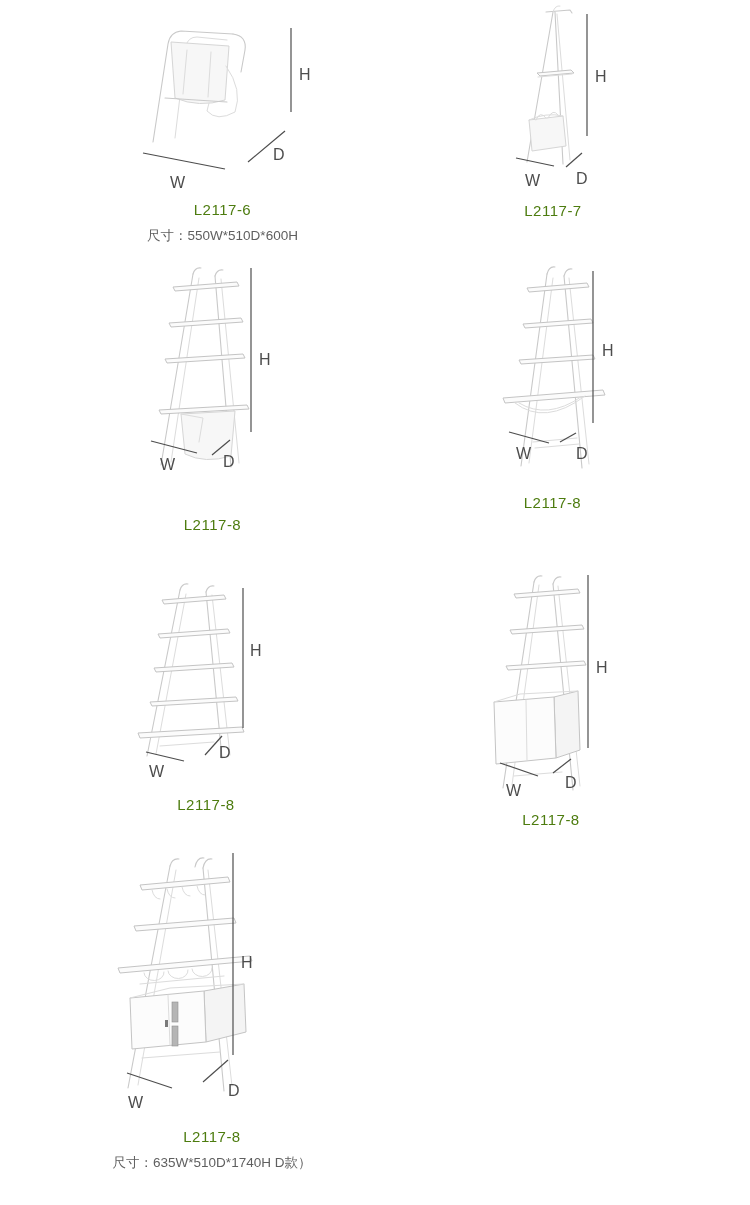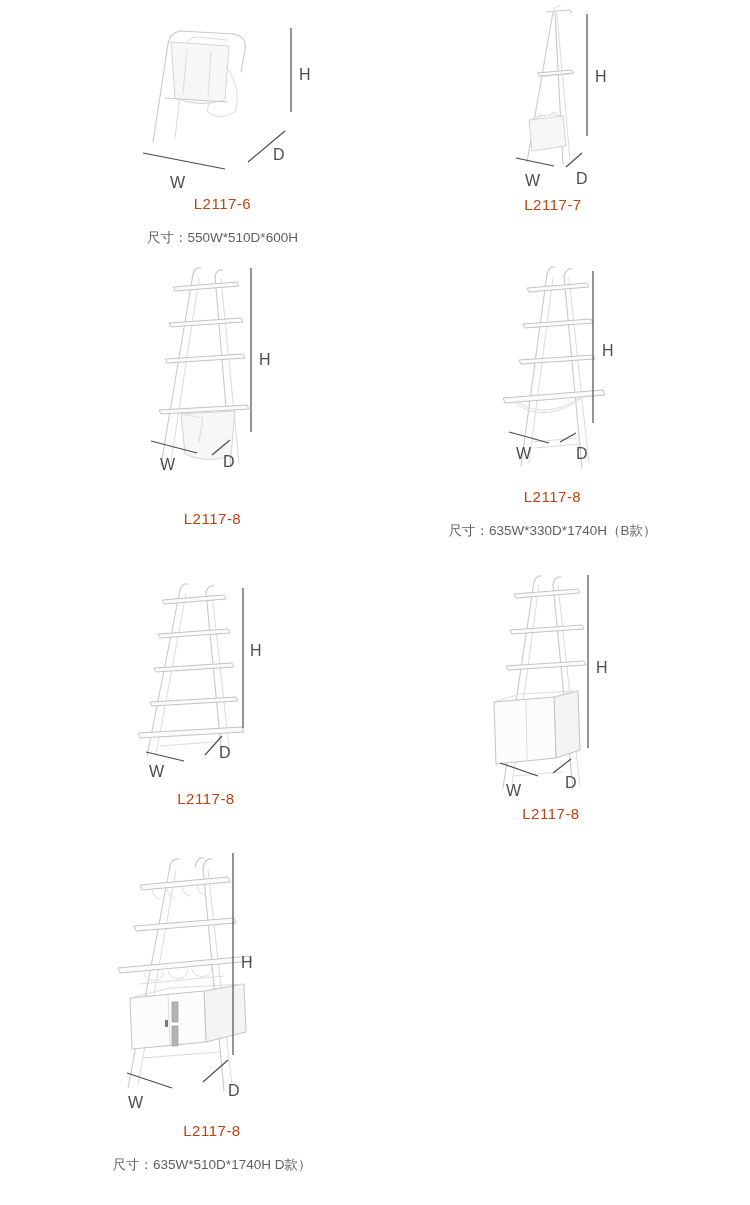--- a/index.html
+++ b/index.html
@@ -2,22 +2,22 @@
 <html><head>
 <meta charset="utf-8">
 <style>
   html,body{margin:0;padding:0;}
   body{
     width:750px;height:1205px;position:relative;background:#ffffff;
     font-family:"Liberation Sans","DejaVu Sans",sans-serif;overflow:hidden;
   }
   .card{position:absolute;text-align:center;}
   .card svg{display:block;}
-  .model{font-size:15px;color:#c2410c;letter-spacing:.5px;}
-  .spec{font-size:13.5px;color:#5f5f5f;margin-top:17px;white-space:nowrap;}
+  .model{font-size:15px;color:#4d7c0f;letter-spacing:.5px;margin-top:6px;}
+  .spec{font-size:13.5px;color:#5f5f5f;margin-top:9px;white-space:nowrap;}
   .sk{stroke:#c9c9c9;fill:none;stroke-width:1.1;stroke-linecap:round;stroke-linejoin:round;}
   .skl{stroke:#dcdcdc;fill:none;stroke-width:1;stroke-linecap:round;}
   .plank{fill:#fbfbfb;stroke:#c4c4c4;stroke-width:1;}
   .fab{fill:#f7f7f7;stroke:#d6d6d6;stroke-width:1;}
   .boxf{fill:#fcfcfc;stroke:#c4c4c4;stroke-width:1;}
   .boxs{fill:#f4f4f4;stroke:#c4c4c4;stroke-width:1;}
   .dim{stroke:#4d4d4d;stroke-width:1.2;fill:none;}
   .dimt{fill:#4d4d4d;font-size:16px;font-family:"Liberation Sans",sans-serif;}
 </style>
 </head>
@@ -100,21 +100,20 @@
     <path class="skl" d="M70,145 Q100,168 140,138 M74,145 Q102,162 136,139"></path>
     <path class="skl" d="M88,184 L132,180 M90,190 L134,186"></path>
     <line class="dim" x1="148" y1="13" x2="148" y2="165"></line>
     <text class="dimt" x="157" y="98">H</text>
     <path class="dim" d="M64,174 L104,185"></path>
     <text class="dimt" x="71" y="201">W</text>
     <path class="dim" d="M115,184 L131,175"></path>
     <text class="dimt" x="131" y="201">D</text>
   </svg>
   <div class="model">L2117-8</div>
-  <div class="spec">尺寸：635W*330D*1740H（B款）</div>
 </div>
 
 <div class="card" style="left:100px;top:578px;width:212px;">
   <svg width="212" height="212" viewBox="0 0 212 212">
     <path class="sk" d="M47,178 L80,12"></path>
     <path class="sk" d="M122,180 L106,14"></path>
     <path class="skl" d="M56,176 L86,16 M130,177 L112,17"></path>
     <path class="sk" d="M80,12 Q82,5 88,6 M106,14 Q108,7 114,8"></path>
     <path class="plank" d="M62,22 L124,17 L126,21 L64,26 Z"></path>
     <path class="plank" d="M58,56 L128,51 L130,55 L60,60 Z"></path>

